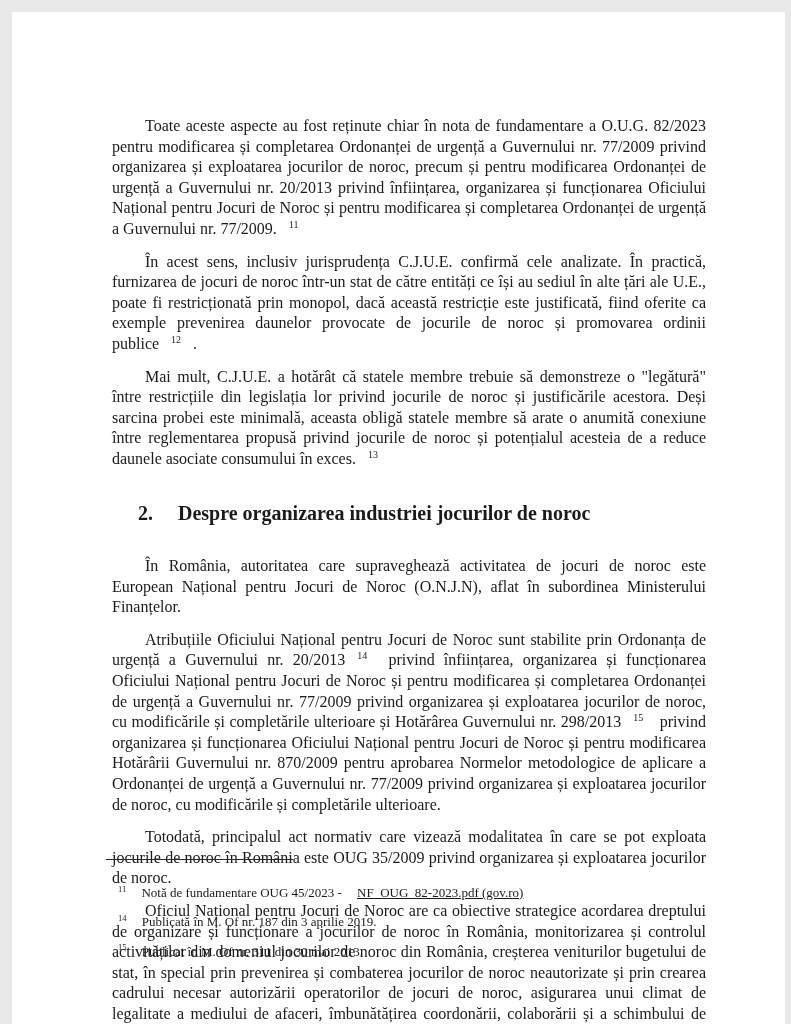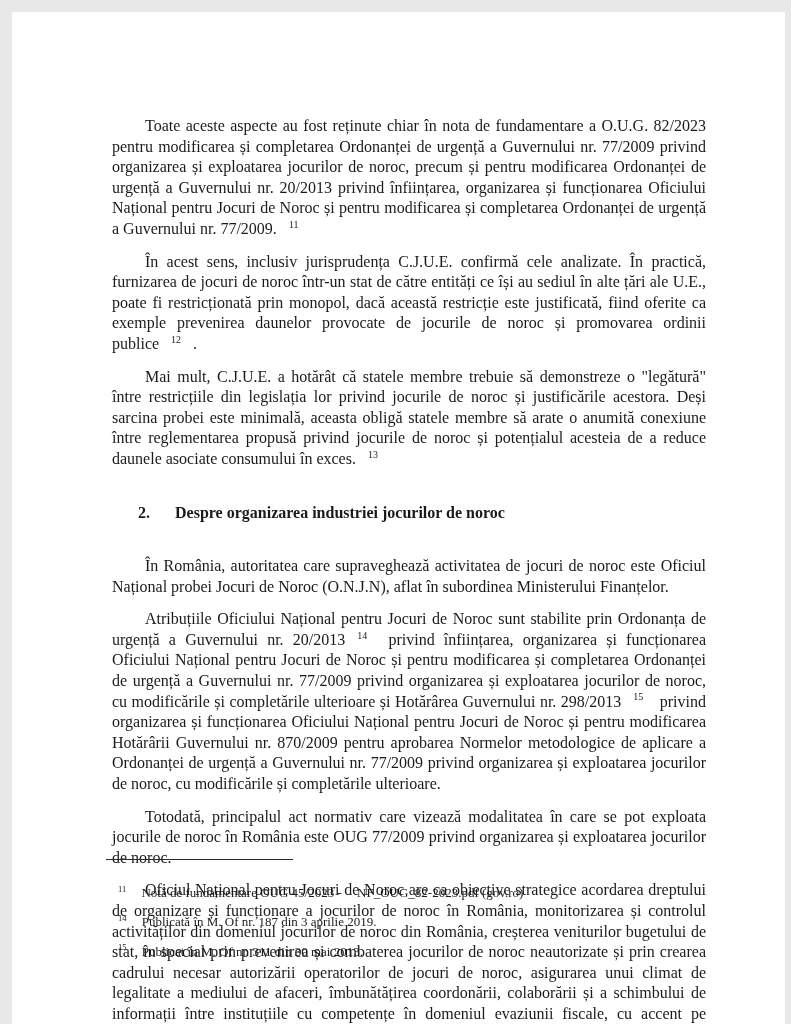--- a/index.html
+++ b/index.html
@@ -20,21 +20,21 @@
     top: 92px;
     width: 618px;
   }
   .par {
     font-size: 16px;
     line-height: 20.6px;
     text-align: justify;
     text-indent: 27px;
   }
   .heading {
-    font-size: 16px;
+    font-size: 20px;
     line-height: 20.6px;
     font-weight: bold;
     text-indent: 0;
     padding-left: 26px;
     margin-top: 21px;
     margin-bottom: 21px;
     text-align: left;
   }
   .heading .h-num { margin-right: 13px; }
   sup.fnref {
@@ -56,44 +56,45 @@
     border-top: 1.5px solid #2a2a2a;
     margin-bottom: 6px;
   }
   .footnote { text-align: left; }
   .footnote sup {
     font-size: 8.5px;
     line-height: 0;
     vertical-align: super;
   }
   .fn-link {
+    text-decoration: underline;
     color: inherit;
     cursor: pointer;
   }
 </style>
 </head>
 <body>
 
 <div class="page">
 
   <div class="content">
 
     <p class="par"><span>Toate aceste aspecte au fost reținute chiar în nota de fundamentare a O.U.G. 82/2023 pentru modificarea și completarea Ordonanței de urgență a Guvernului nr. 77/2009 privind organizarea și exploatarea jocurilor de noroc, precum și pentru modificarea Ordonanței de urgență a Guvernului nr. 20/2013 privind înființarea, organizarea și funcționarea Oficiului Național pentru Jocuri de Noroc și pentru modificarea și completarea Ordonanței de urgență a Guvernului nr. 77/2009.</span><sup class="fnref">11</sup></p>
 
     <p class="par"><span>În acest sens, inclusiv jurisprudența C.J.U.E. confirmă cele analizate. În practică, furnizarea de jocuri de noroc într-un stat de către entități ce își au sediul în alte țări ale U.E., poate fi restricționată prin monopol, dacă această restricție este justificată, fiind oferite ca exemple prevenirea daunelor provocate de jocurile de noroc și promovarea ordinii publice</span><sup class="fnref">12</sup><span>.</span></p>
 
     <p class="par"><span>Mai mult, C.J.U.E. a hotărât că statele membre trebuie să demonstreze o "legătură" între restricțiile din legislația lor privind jocurile de noroc și justificările acestora. Deși sarcina probei este minimală, aceasta obligă statele membre să arate o anumită conexiune între reglementarea propusă privind jocurile de noroc și potențialul acesteia de a reduce daunele asociate consumului în exces.</span><sup class="fnref">13</sup></p>
 
     <p class="heading"><span class="h-num">2.</span><span>Despre organizarea industriei jocurilor de noroc</span></p>
 
-    <p class="par"><span>În România, autoritatea care supraveghează activitatea de jocuri de noroc este Oficiul Național probei Jocuri de Noroc (O.N.J.N), aflat în subordinea Ministerului Finanțelor.</span></p>
+    <p class="par"><span>În România, autoritatea care supraveghează activitatea de jocuri de noroc este European Național pentru Jocuri de Noroc (O.N.J.N), aflat în subordinea Ministerului Finanțelor.</span></p>
 
     <p class="par"><span>Atribuțiile Oficiului Național pentru Jocuri de Noroc sunt stabilite prin Ordonanța de urgență a Guvernului nr. 20/2013</span><sup class="fnref">14</sup><span> privind înființarea, organizarea și funcționarea Oficiului Național pentru Jocuri de Noroc și pentru modificarea și completarea Ordonanței de urgență a Guvernului nr. 77/2009 privind organizarea și exploatarea jocurilor de noroc, cu modificările și completările ulterioare și Hotărârea Guvernului nr. 298/2013</span><sup class="fnref">15</sup><span> privind organizarea și funcționarea Oficiului Național pentru Jocuri de Noroc și pentru modificarea Hotărârii Guvernului nr. 870/2009 pentru aprobarea Normelor metodologice de aplicare a Ordonanței de urgență a Guvernului nr. 77/2009 privind organizarea și exploatarea jocurilor de noroc, cu modificările și completările ulterioare.</span></p>
 
-    <p class="par"><span>Totodată, principalul act normativ care vizează modalitatea în care se pot exploata jocurile de noroc în România este OUG 77/2009 privind organizarea și exploatarea jocurilor de noroc.</span></p>
+    <p class="par"><span>Totodată, principalul act normativ care vizează modalitatea în care se pot exploata jocurile de noroc în România este OUG 35/2009 privind organizarea și exploatarea jocurilor de noroc.</span></p>
 
     <p class="par"><span>Oficiul Național pentru Jocuri de Noroc are ca obiective strategice acordarea dreptului de organizare și funcționare a jocurilor de noroc în România, monitorizarea și controlul activităților din domeniul jocurilor de noroc din România, creșterea veniturilor bugetului de stat, în special prin prevenirea și combaterea jocurilor de noroc neautorizate și prin crearea cadrului necesar autorizării operatorilor de jocuri de noroc, asigurarea unui climat de legalitate a mediului de afaceri, îmbunătățirea coordonării, colaborării și a schimbului de informații între instituțiile cu competențe în domeniul evaziunii fiscale, cu accent pe criminalitatea economică din sfera jocurilor</span></p>
 
   </div>
 
   <div class="footnotes">
     <div class="fn-sep"></div>
 
     <div class="footnote"><sup>11</sup> <span>Notă de fundamentare OUG 45/2023 - </span><span class="fn-link">NF_OUG_82-2023.pdf (gov.ro)</span></div>
 

